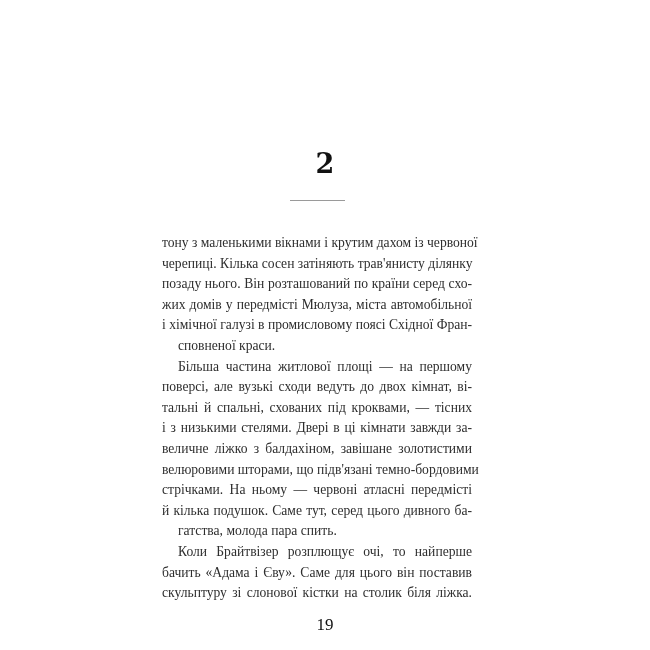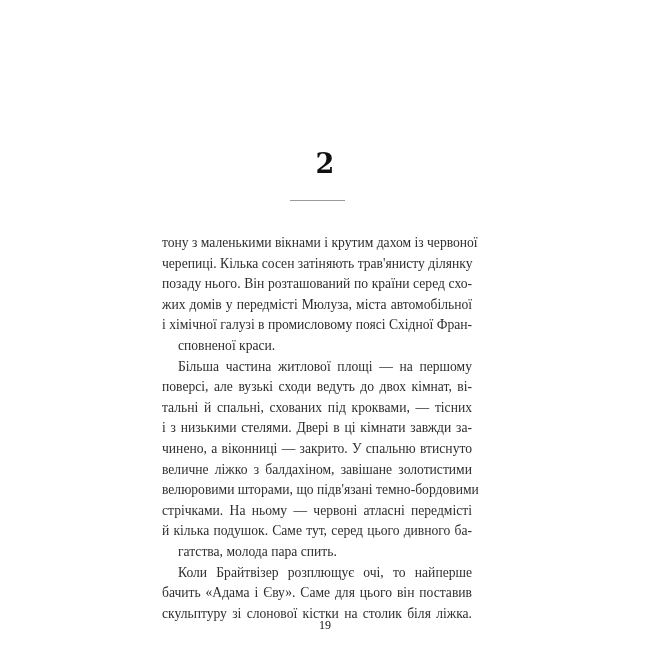--- a/index.html
+++ b/index.html
@@ -65,21 +65,21 @@
     .line.indent {
       padding-left: 16px;
     }
     .page-number {
       position: absolute;
       left: 0;
       width: 650px;
       top: 617px;
       text-align: center;
       font-family: "Liberation Serif", serif;
-      font-size: 12px;
+      font-size: 17px;
       line-height: 16px;
       color: #111111;
     }
   </style>
 </head>
 <body>
 
 <div class="page">
   <div class="chapter-number">2</div>
   <div class="chapter-rule"></div>
@@ -93,21 +93,20 @@
       <span class="line">жих домів у передмісті Мюлуза, міста автомобільної</span>
       <span class="line">і хімічної галузі в промисловому поясі Східної Фран-</span>
       <span class="line last">сповненої краси.</span>
     </div>
 
     <div>
       <span class="line indent">Більша частина житлової площі — на першому</span>
       <span class="line">поверсі, але вузькі сходи ведуть до двох кімнат, ві-</span>
       <span class="line">тальні й спальні, схованих під кроквами, — тісних</span>
       <span class="line">і з низькими стелями. Двері в ці кімнати завжди за-</span>
-      <span class="line">чинено, а віконниці — закрито. У спальню втиснуто</span>
       <span class="line">величне ліжко з балдахіном, завішане золотистими</span>
       <span class="line">велюровими шторами, що підв'язані темно-бордовими</span>
       <span class="line">стрічками. На ньому — червоні атласні передмісті</span>
       <span class="line">й кілька подушок. Саме тут, серед цього дивного ба-</span>
       <span class="line last">гатства, молода пара спить.</span>
     </div>
 
     <div>
       <span class="line indent">Коли Брайтвізер розплющує очі, то найперше</span>
       <span class="line">бачить «Адама і Єву». Саме для цього він поставив</span>

